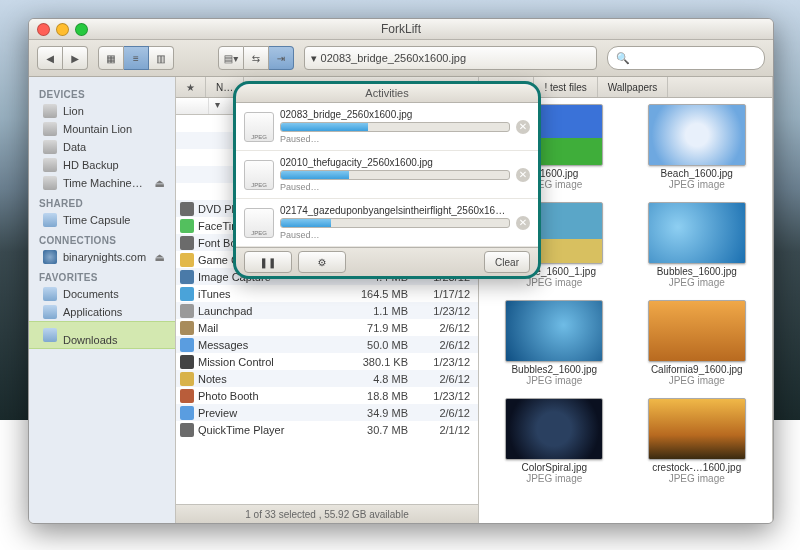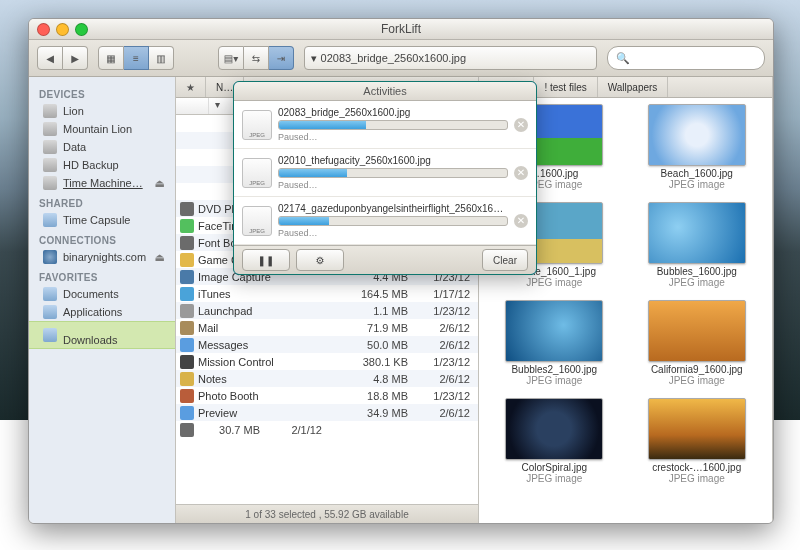--- a/index.html
+++ b/index.html
@@ -44,21 +44,21 @@
 .status{height:18px;background:linear-gradient(#e8e5de,#d8d4cb);border-top:1px solid #c3c1bb;font-size:10px;color:#666;display:flex;align-items:center;justify-content:center}
 .grid{flex:1;background:#fff;overflow:hidden;padding:6px;display:grid;grid-template-columns:1fr 1fr;grid-auto-rows:94px;gap:4px}
 .thumb{display:flex;flex-direction:column;align-items:center;text-align:center;font-size:10px}
 .thumb .pic{width:96px;height:60px;border:1px solid #aaa;border-radius:2px;margin-bottom:2px;box-shadow:0 1px 2px rgba(0,0,0,.2)}
 .thumb .cap{color:#333;max-width:120px;white-space:nowrap;overflow:hidden;text-overflow:ellipsis}
 .thumb .sub{color:#8a8a8a}
 .status-right{display:flex;align-items:center;justify-content:space-between;padding:0 8px;gap:8px}
 .slider{width:90px;height:4px;background:#b9b6af;border-radius:2px;position:relative}
 .slider:after{content:"";position:absolute;right:8px;top:-4px;width:12px;height:12px;background:radial-gradient(#fafafa,#cfcfcf);border:1px solid #888;border-radius:50%}
 
-.activities{position:absolute;left:204px;top:62px;width:302px;background:#0369a1;border:1px solid #0f766e;border-radius:6px;box-shadow:0 6px 20px rgba(0,0,0,.3);overflow:hidden}
+.activities{position:absolute;left:204px;top:62px;width:302px;background:#0369a1;border:3px solid #0f766e;border-radius:16px;box-shadow:0 6px 20px rgba(0,0,0,.3);overflow:hidden}
 .act-title{height:18px;background:linear-gradient(#f3f1eb,#ddd9d1);border-bottom:1px solid #b6b3ac;text-align:center;font-size:11px;color:#555;line-height:18px}
 .act-body{background:#fff}
 .act-item{display:flex;align-items:center;gap:6px;padding:6px 8px;border-bottom:1px solid #e8e6e1}
 .act-icon{width:28px;height:28px;flex:none;background:linear-gradient(#fdfdfd,#e8e8e8);border:1px solid #c0c0c0;border-radius:3px;position:relative}
 .act-icon:after{content:"JPEG";position:absolute;bottom:1px;left:0;right:0;font-size:6px;text-align:center;color:#777}
 .act-info{flex:1;min-width:0}
 .act-name{font-size:10px;color:#333;white-space:nowrap;overflow:hidden;text-overflow:ellipsis}
 .act-prog{height:8px;background:#e8e6e0;border:1px solid #b8b5ae;border-radius:3px;margin:2px 0;overflow:hidden}
 .act-fill{height:100%;background:linear-gradient(#7fc7f0,#3da0de)}
 .act-stat{font-size:9px;color:#8a8a8a}
@@ -121,21 +121,21 @@
           <div class="side-item">
             <span class="side-icon" style="background: linear-gradient(rgb(216, 216, 216), rgb(168, 168, 168)); border-radius: 2px;"></span>
             <span style="flex: 1 1 0%; white-space: nowrap; overflow: hidden; text-overflow: ellipsis;">Data</span>
           </div>
           <div class="side-item">
             <span class="side-icon" style="background: linear-gradient(rgb(216, 216, 216), rgb(168, 168, 168)); border-radius: 2px;"></span>
             <span style="flex: 1 1 0%; white-space: nowrap; overflow: hidden; text-overflow: ellipsis;">HD Backup</span>
           </div>
           <div class="side-item">
             <span class="side-icon" style="background: linear-gradient(rgb(216, 216, 216), rgb(168, 168, 168)); border-radius: 2px;"></span>
-            <span style="flex: 1 1 0%; white-space: nowrap; overflow: hidden; text-overflow: ellipsis; text-decoration: underline;">Time Machine…</span>
+            <span style="flex: 1 1 0%; white-space: nowrap; overflow: hidden; text-overflow: ellipsis;">Time Machine…</span>
             <span style="color: rgb(122, 122, 122);">⏏</span>
           </div>
           <div class="side-h">SHARED</div>
           <div class="side-item">
             <span class="side-icon" style="background: linear-gradient(rgb(188, 213, 239), rgb(127, 168, 208)); border-radius: 2px;"></span>
             <span style="flex: 1 1 0%; white-space: nowrap; overflow: hidden; text-overflow: ellipsis;">Time Capsule</span>
           </div>
           <div class="side-h">CONNECTIONS</div>
           <div class="side-item">
             <span class="side-icon" style="background: radial-gradient(rgb(136, 170, 204), rgb(51, 102, 153)); border-radius: 2px;"></span>
@@ -246,20 +246,21 @@
                 <span class="rc-date">1/23/12</span>
               </div>
               <div class="row">
                 <span class="rc-icon" style="background: rgb(90, 157, 224);"></span>
                 <span class="rc-name">Preview</span>
                 <span class="rc-size">34.9 MB</span>
                 <span class="rc-date">2/6/12</span>
               </div>
               <div class="row">
                 <span class="rc-icon" style="background: rgb(107, 107, 107);"></span>
+                <span class="rc-name">QuickTime Player</span>
                 <span class="rc-size">30.7 MB</span>
                 <span class="rc-date">2/1/12</span>
               </div>
             </div>
           <div class="status">1 of 33 selected , 55.92 GB available</div>
         </div>
 
         <div class="pane right">
           <div class="tabs" id="righttabs">
               <div class="tab">SeaP…</div>

